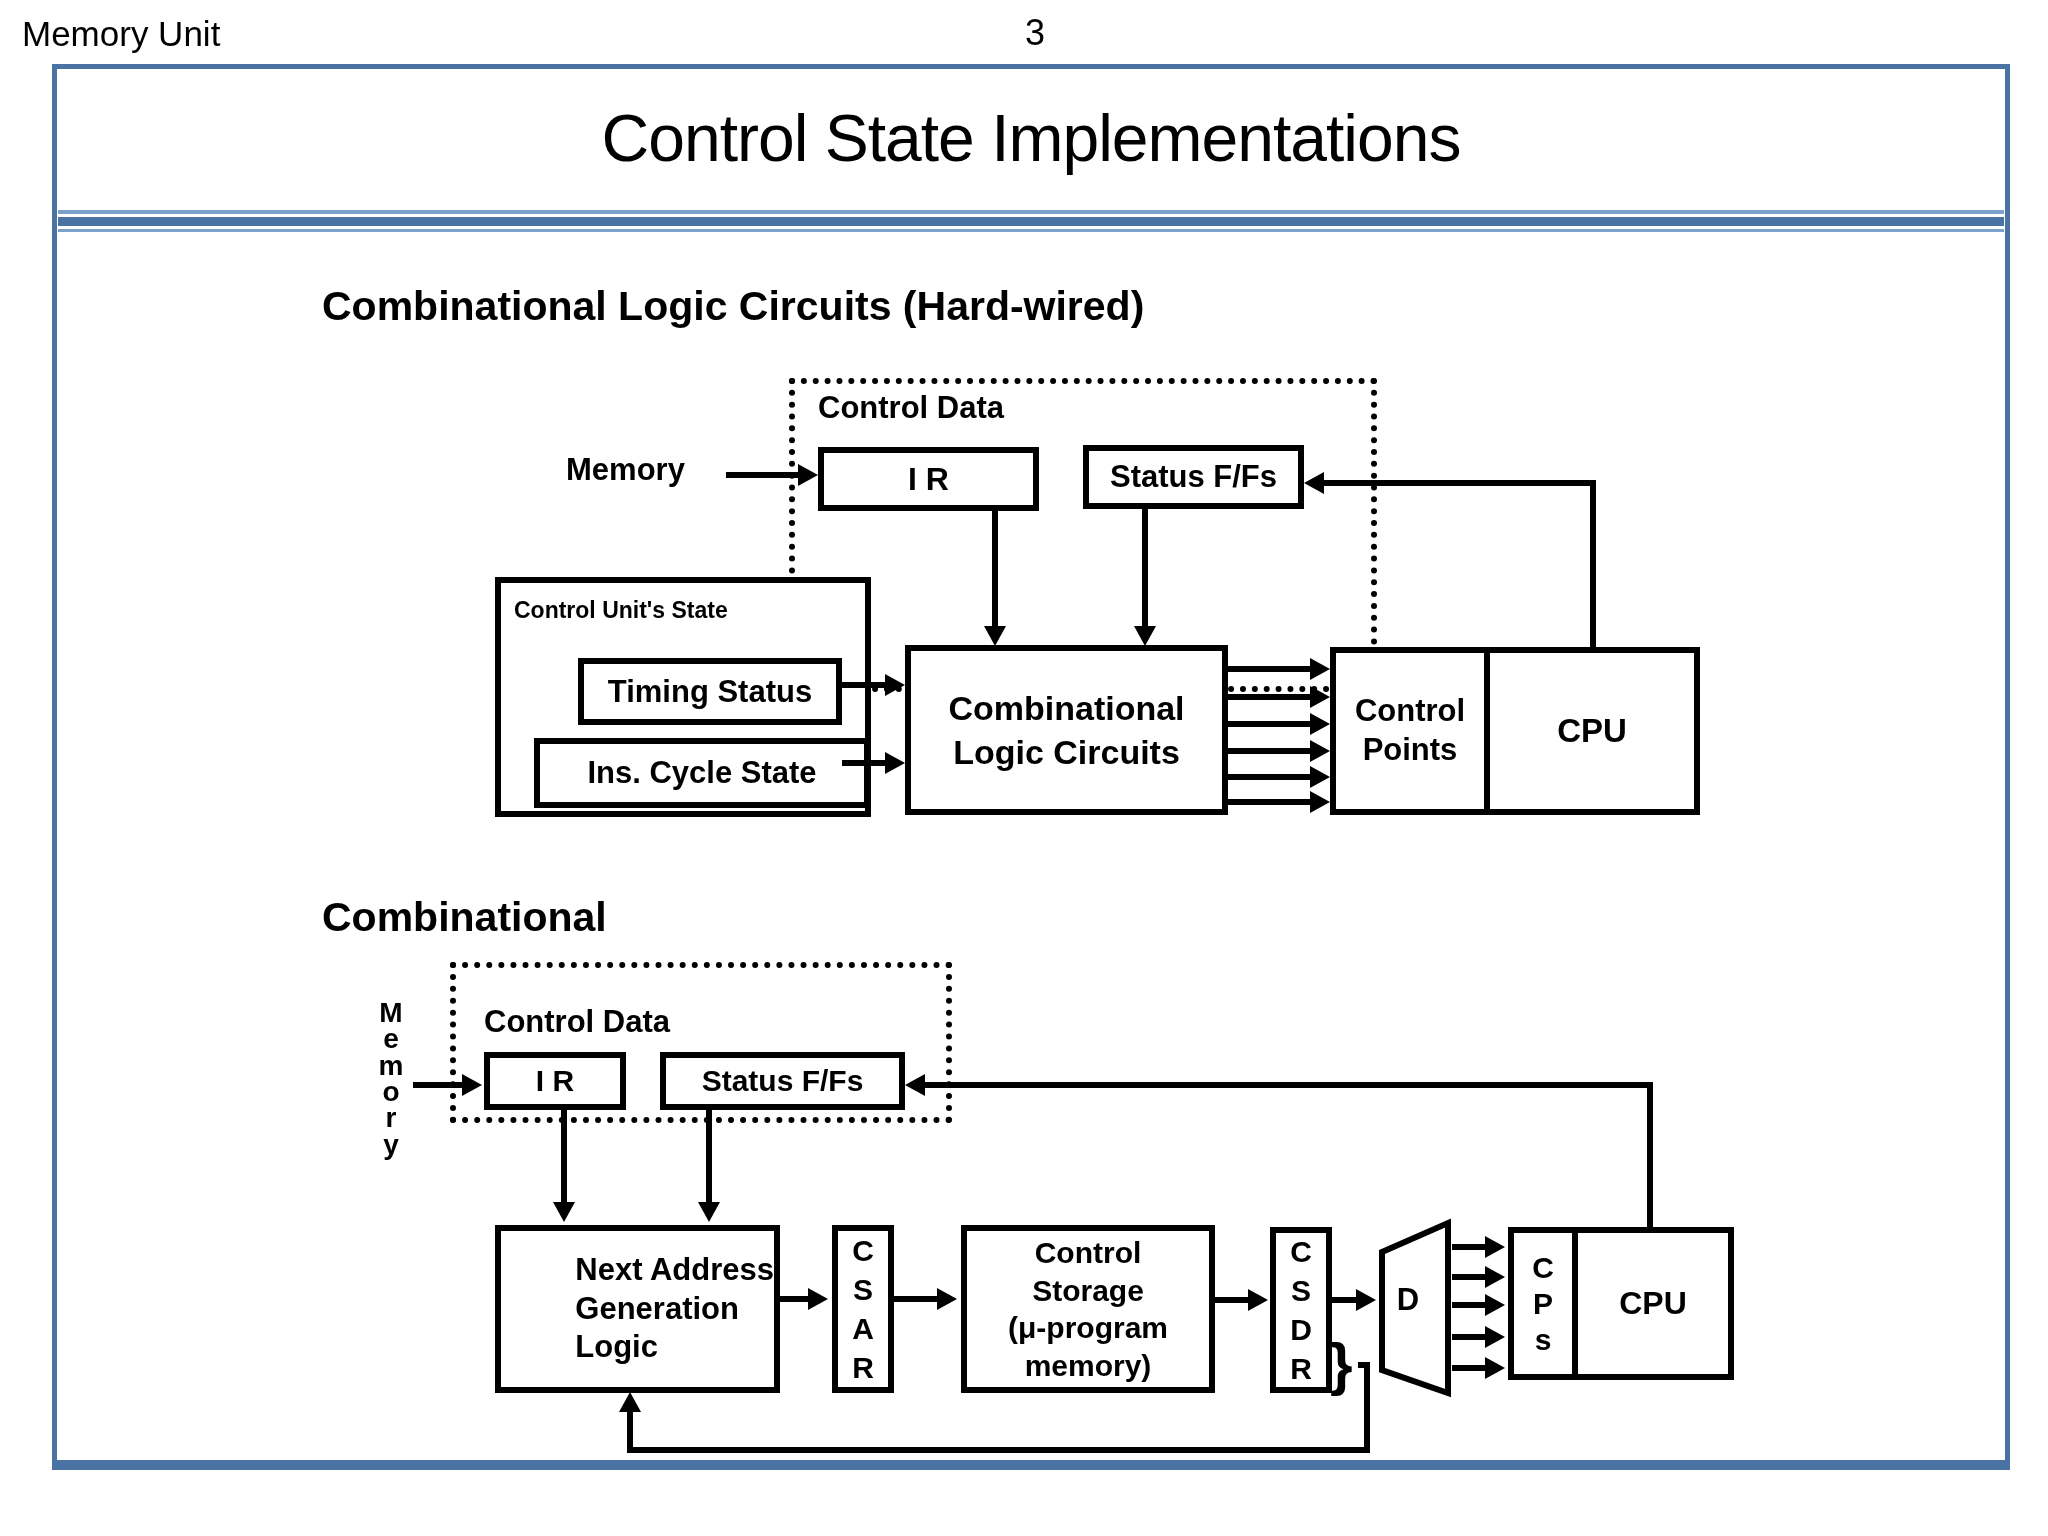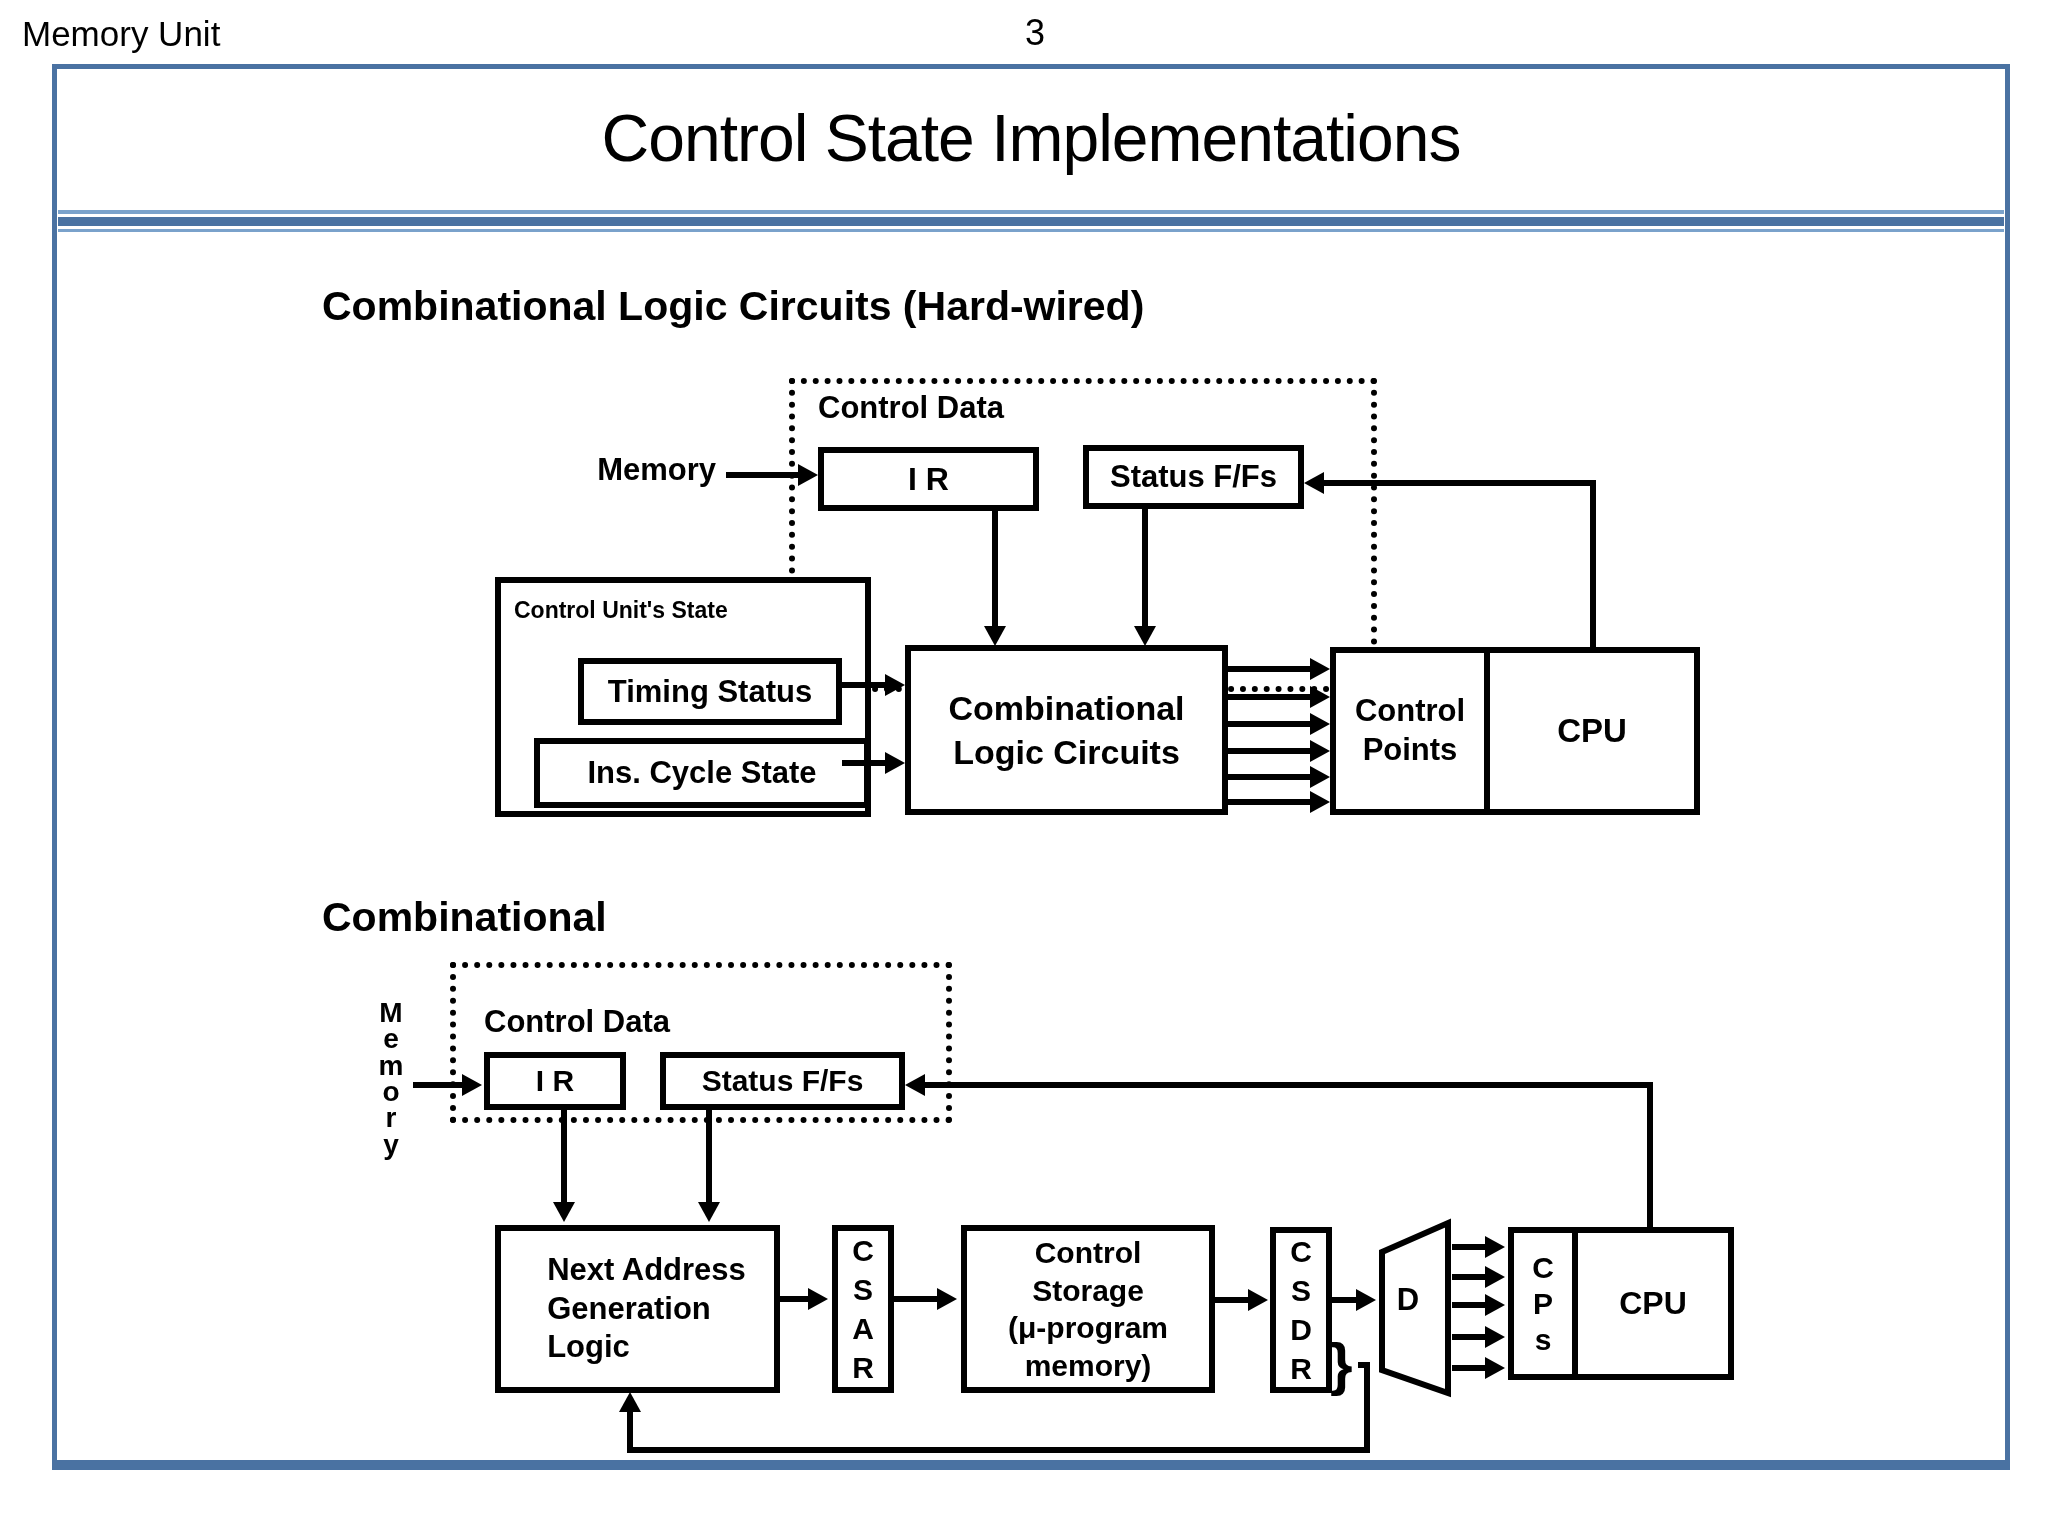--- a/index.html
+++ b/index.html
@@ -58,21 +58,21 @@
     <div class="r2"></div>
     <div class="g"></div>
     <div class="r3"></div>
 </div>
 
 <div class="sec-heading" style="left:322px;top:283px">Combinational Logic Circuits (Hard-wired)</div>
 
 <div class="dotted" style="left:789px;top:378px;width:588px;height:314px"></div>
 <div class="lbl" style="left:818px;top:390px;font-size:31px">Control Data</div>
 
-<div class="lbl" style="left:566px;top:452px;width:150px;text-align:right;font-size:31px">Memory</div>
+<div class="lbl" style="left:566px;top:452px;width:150px;text-align:left;font-size:31px">Memory</div>
 <div class="hl" style="left:726px;top:472px;width:72px"></div>
 <div class="ah r" style="left:798px;top:464px"></div>
 
 <div class="box" style="left:818px;top:447px;width:221px;height:64px;font-size:32px"><span>I R</span></div>
 <div class="box" style="left:1083px;top:445px;width:221px;height:64px;font-size:31px"><span>Status F/Fs</span></div>
 
 <div class="box" style="left:495px;top:577px;width:376px;height:240px"></div>
 <div class="lbl" style="left:514px;top:597px;font-size:23px">Control Unit's State</div>
 <div class="box" style="left:578px;top:658px;width:264px;height:67px;font-size:31px"><span>Timing Status</span></div>
 <div class="box" style="left:534px;top:738px;width:336px;height:70px;font-size:31px"><span>Ins. Cycle State</span></div>
@@ -130,21 +130,21 @@
 
 <div class="vl" style="left:561px;top:1110px;height:94px"></div>
 <div class="ah d" style="left:553px;top:1202px"></div>
 <div class="vl" style="left:706px;top:1110px;height:94px"></div>
 <div class="ah d" style="left:698px;top:1202px"></div>
 
 <div class="ah l" style="left:905px;top:1074px"></div>
 <div class="hl" style="left:923px;top:1082px;width:730px"></div>
 <div class="vl" style="left:1647px;top:1085px;height:142px"></div>
 
-<div class="box" style="left:495px;top:1225px;width:285px;height:168px;font-size:31px;line-height:1.25;justify-content:center;text-align:left;padding-left:18px"><span>Next Address
+<div class="box" style="left:495px;top:1225px;width:285px;height:168px;font-size:31px;line-height:1.25;justify-content:flex-end;text-align:left;padding-left:18px"><span>Next Address
 Generation
 Logic</span></div>
 
 <div class="hl" style="left:780px;top:1296px;width:32px"></div>
 <div class="ah r" style="left:808px;top:1288px"></div>
 
 <div class="box" style="left:832px;top:1225px;width:62px;height:168px;font-size:30px;line-height:1.3"><span>C
 S
 A
 R</span></div>

